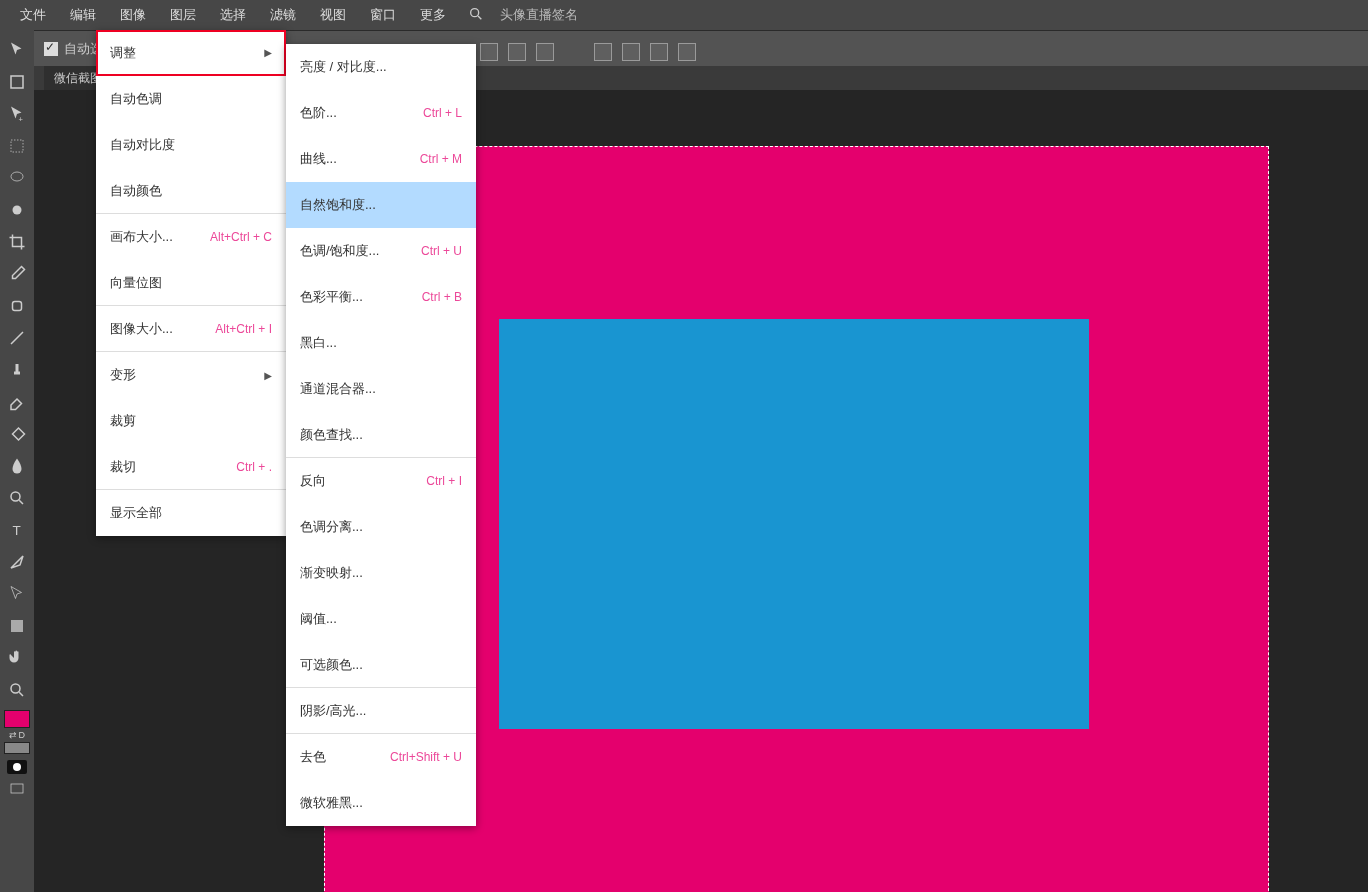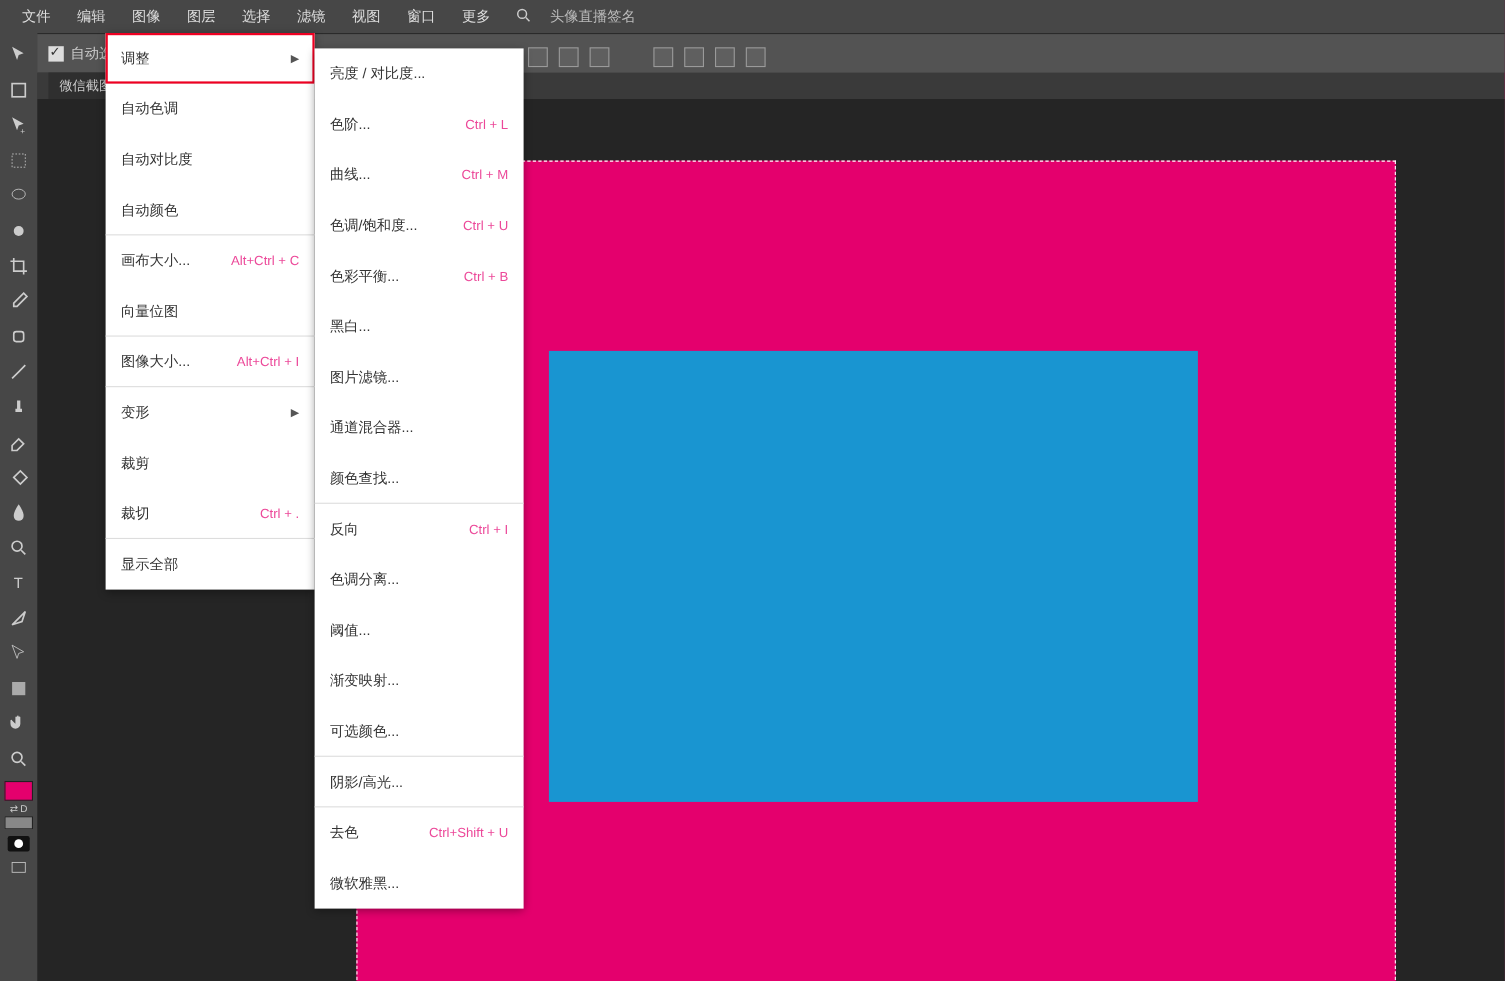--- a/index.html
+++ b/index.html
@@ -254,52 +254,52 @@
       <span>亮度 / 对比度...</span>
     </div>
     <div class="dd-item">
       <span>色阶...</span>
       <span class="shortcut">Ctrl + L</span>
     </div>
     <div class="dd-item">
       <span>曲线...</span>
       <span class="shortcut">Ctrl + M</span>
     </div>
+    <div class="dd-item highlight-blue">
+      <span>自然饱和度...</span>
+    </div>
     <div class="dd-item">
       <span>色调/饱和度...</span>
       <span class="shortcut">Ctrl + U</span>
     </div>
     <div class="dd-item">
       <span>色彩平衡...</span>
       <span class="shortcut">Ctrl + B</span>
     </div>
     <div class="dd-item">
       <span>黑白...</span>
     </div>
     <div class="dd-item">
-      <span>图片滤镜...</span>
-    </div>
-    <div class="dd-item">
       <span>通道混合器...</span>
     </div>
     <div class="dd-item sep">
       <span>颜色查找...</span>
     </div>
     <div class="dd-item">
       <span>反向</span>
       <span class="shortcut">Ctrl + I</span>
     </div>
     <div class="dd-item">
       <span>色调分离...</span>
     </div>
     <div class="dd-item">
+      <span>渐变映射...</span>
+    </div>
+    <div class="dd-item">
       <span>阈值...</span>
-    </div>
-    <div class="dd-item">
-      <span>渐变映射...</span>
     </div>
     <div class="dd-item sep">
       <span>可选颜色...</span>
     </div>
     <div class="dd-item sep">
       <span>阴影/高光...</span>
     </div>
     <div class="dd-item">
       <span>去色</span>
       <span class="shortcut">Ctrl+Shift + U</span>

